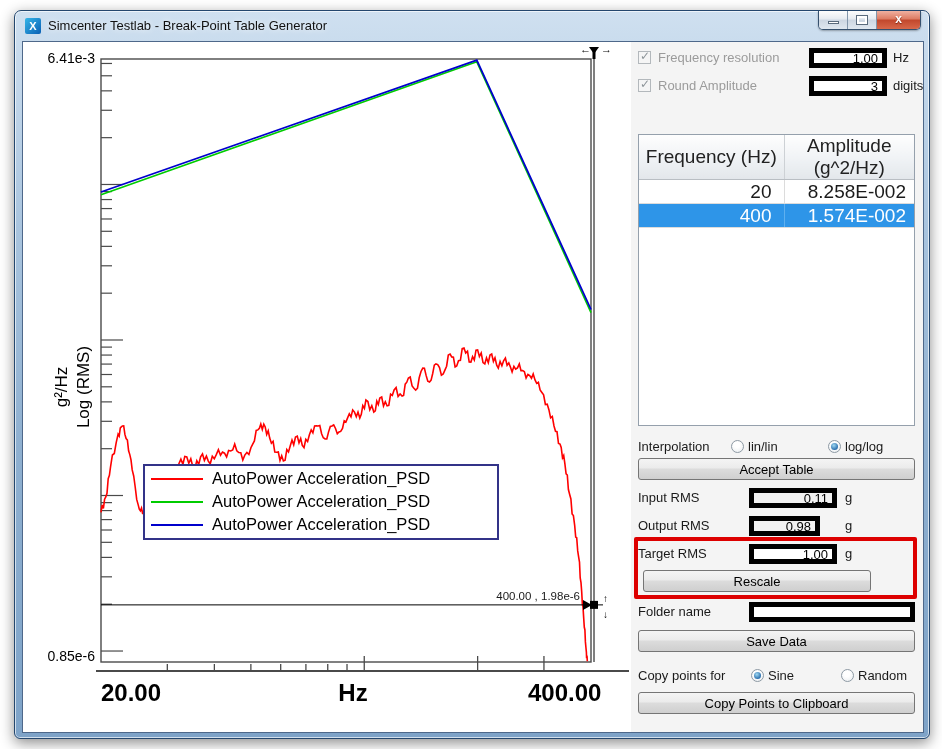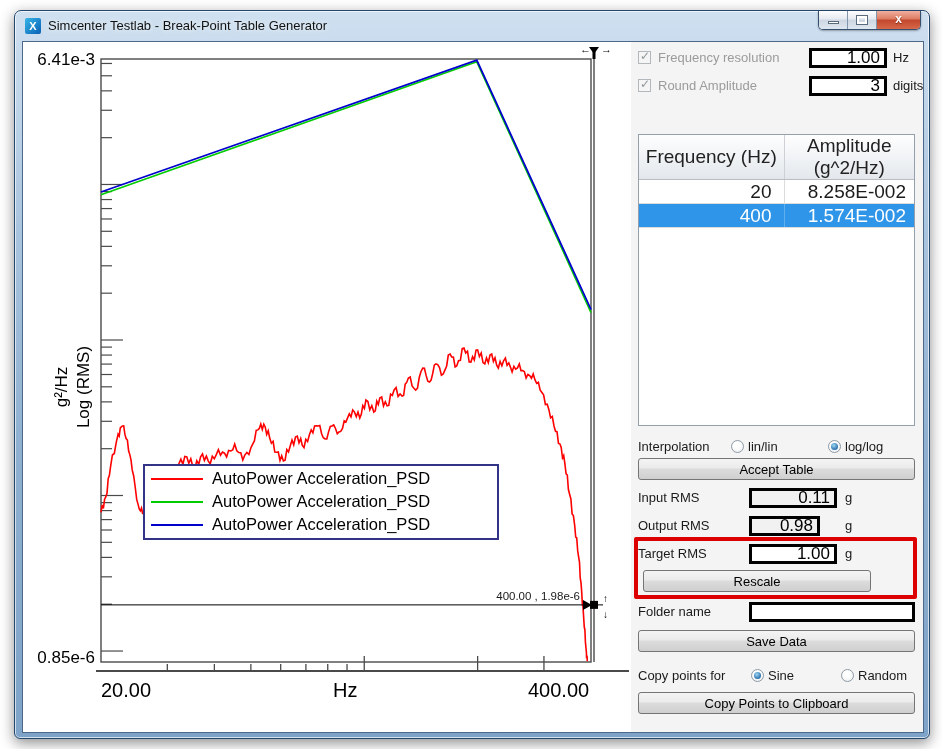--- a/index.html
+++ b/index.html
@@ -21,37 +21,37 @@
     border-right:1px solid #8296ab; position:relative; cursor:default; }
   .cap-btn.close { width:43px; border-right:none; background:linear-gradient(#f0b0a0,#dd7a62 45%,#c1472c 50%,#d8684a); }
   .glyph-min { position:absolute; left:9px; top:10px; width:11px; height:3px; background:#fff; border:1px solid #5a6b7d; }
   .glyph-restore { position:absolute; left:9px; top:5px; width:10px; height:8px; border:2px solid #fff; outline:1px solid #5a6b7d; background:transparent; }
   .glyph-close { position:absolute; width:100%; text-align:center; top:1px; color:#fff; font-weight:bold; font-size:12px; text-shadow:0 1px 1px #7c2412; }
 
   .client { position:absolute; left:7px; top:30px; width:902px; height:692px; background:#fff; border:1px solid #4e688a; }
 
   
   .chart-area { position:absolute; left:0; top:0; width:608px; height:690px; background:#fff; }
-  .axis-label { position:absolute; font-size:17px; color:#000; }
+  .axis-label { position:absolute; font-size:14px; color:#000; }
   .ylab-max { left:0; top:8px; width:72px; text-align:right; }
   .ylab-min { left:0; top:606px; width:72px; text-align:right; }
-  .xlab { top:637px; font-size:20px; }
+  .xlab { top:637px; text-align:center; font-size:24px;font-weight:bold; }
   .y-axis-title { position:absolute; left:-49px; top:322px; width:200px; height:46px;
     transform:rotate(-90deg); text-align:center; font-size:17px; line-height:22px; color:#000; }
   .legend { position:absolute; left:120px; top:422px; width:356px; height:76px; background:#fff;
     border:2px solid #333388; padding:1px 6px; }
   .legend-row { display:flex; align-items:center; height:23px; }
   .legend-swatch { width:52px; height:2px; margin-right:9px; flex:none; }
   .legend-text { font-size:16.5px; color:#000; white-space:nowrap; }
 
   
   .panel { position:absolute; left:608px; top:0; width:292px; height:690px; background:#f4f4f4; font-size:13px; color:#1a1a1a; }
   .lbl { position:absolute; line-height:20px; white-space:nowrap; }
   .lbl.disabled { color:#9b9b9b; }
-  .field { position:absolute; height:20px; border:3px solid #000000; background:#fff; font-size:17px;
+  .field { position:absolute; height:20px; border:5px solid #000000; background:#fff; font-size:13px;
     text-align:right; padding:0 4px; font-family:inherit; color:#000; }
   .field.ro { background:#f1f1f1; }
   .btn { position:absolute; height:23px; border:1px solid #757575; border-radius:3px; font-size:13px; color:#000;
     background:linear-gradient(#f4f4f4,#ebebeb 45%,#dcdcdc 50%,#cfcfcf); cursor:default; font-family:inherit; }
   .checkbox { position:absolute; width:13px; height:13px; border:1px solid #b3b8bc; background:#f5f5f5; }
   .checkbox.checked::after { content:"\2713"; position:absolute; left:1px; top:-3px; font-size:12px; color:#8d9499; font-weight:bold; }
   .radio { position:absolute; width:13px; height:13px; border-radius:50%; border:1px solid #8e9aa4;
     background:radial-gradient(circle at 45% 35%, #fff 30%, #e7ebee); }
   .radio.checked::after { content:""; position:absolute; left:2px; top:2px; width:7px; height:7px; border-radius:50%;
     background:radial-gradient(circle at 40% 35%, #9fd8f2, #2c70ae 70%); }

